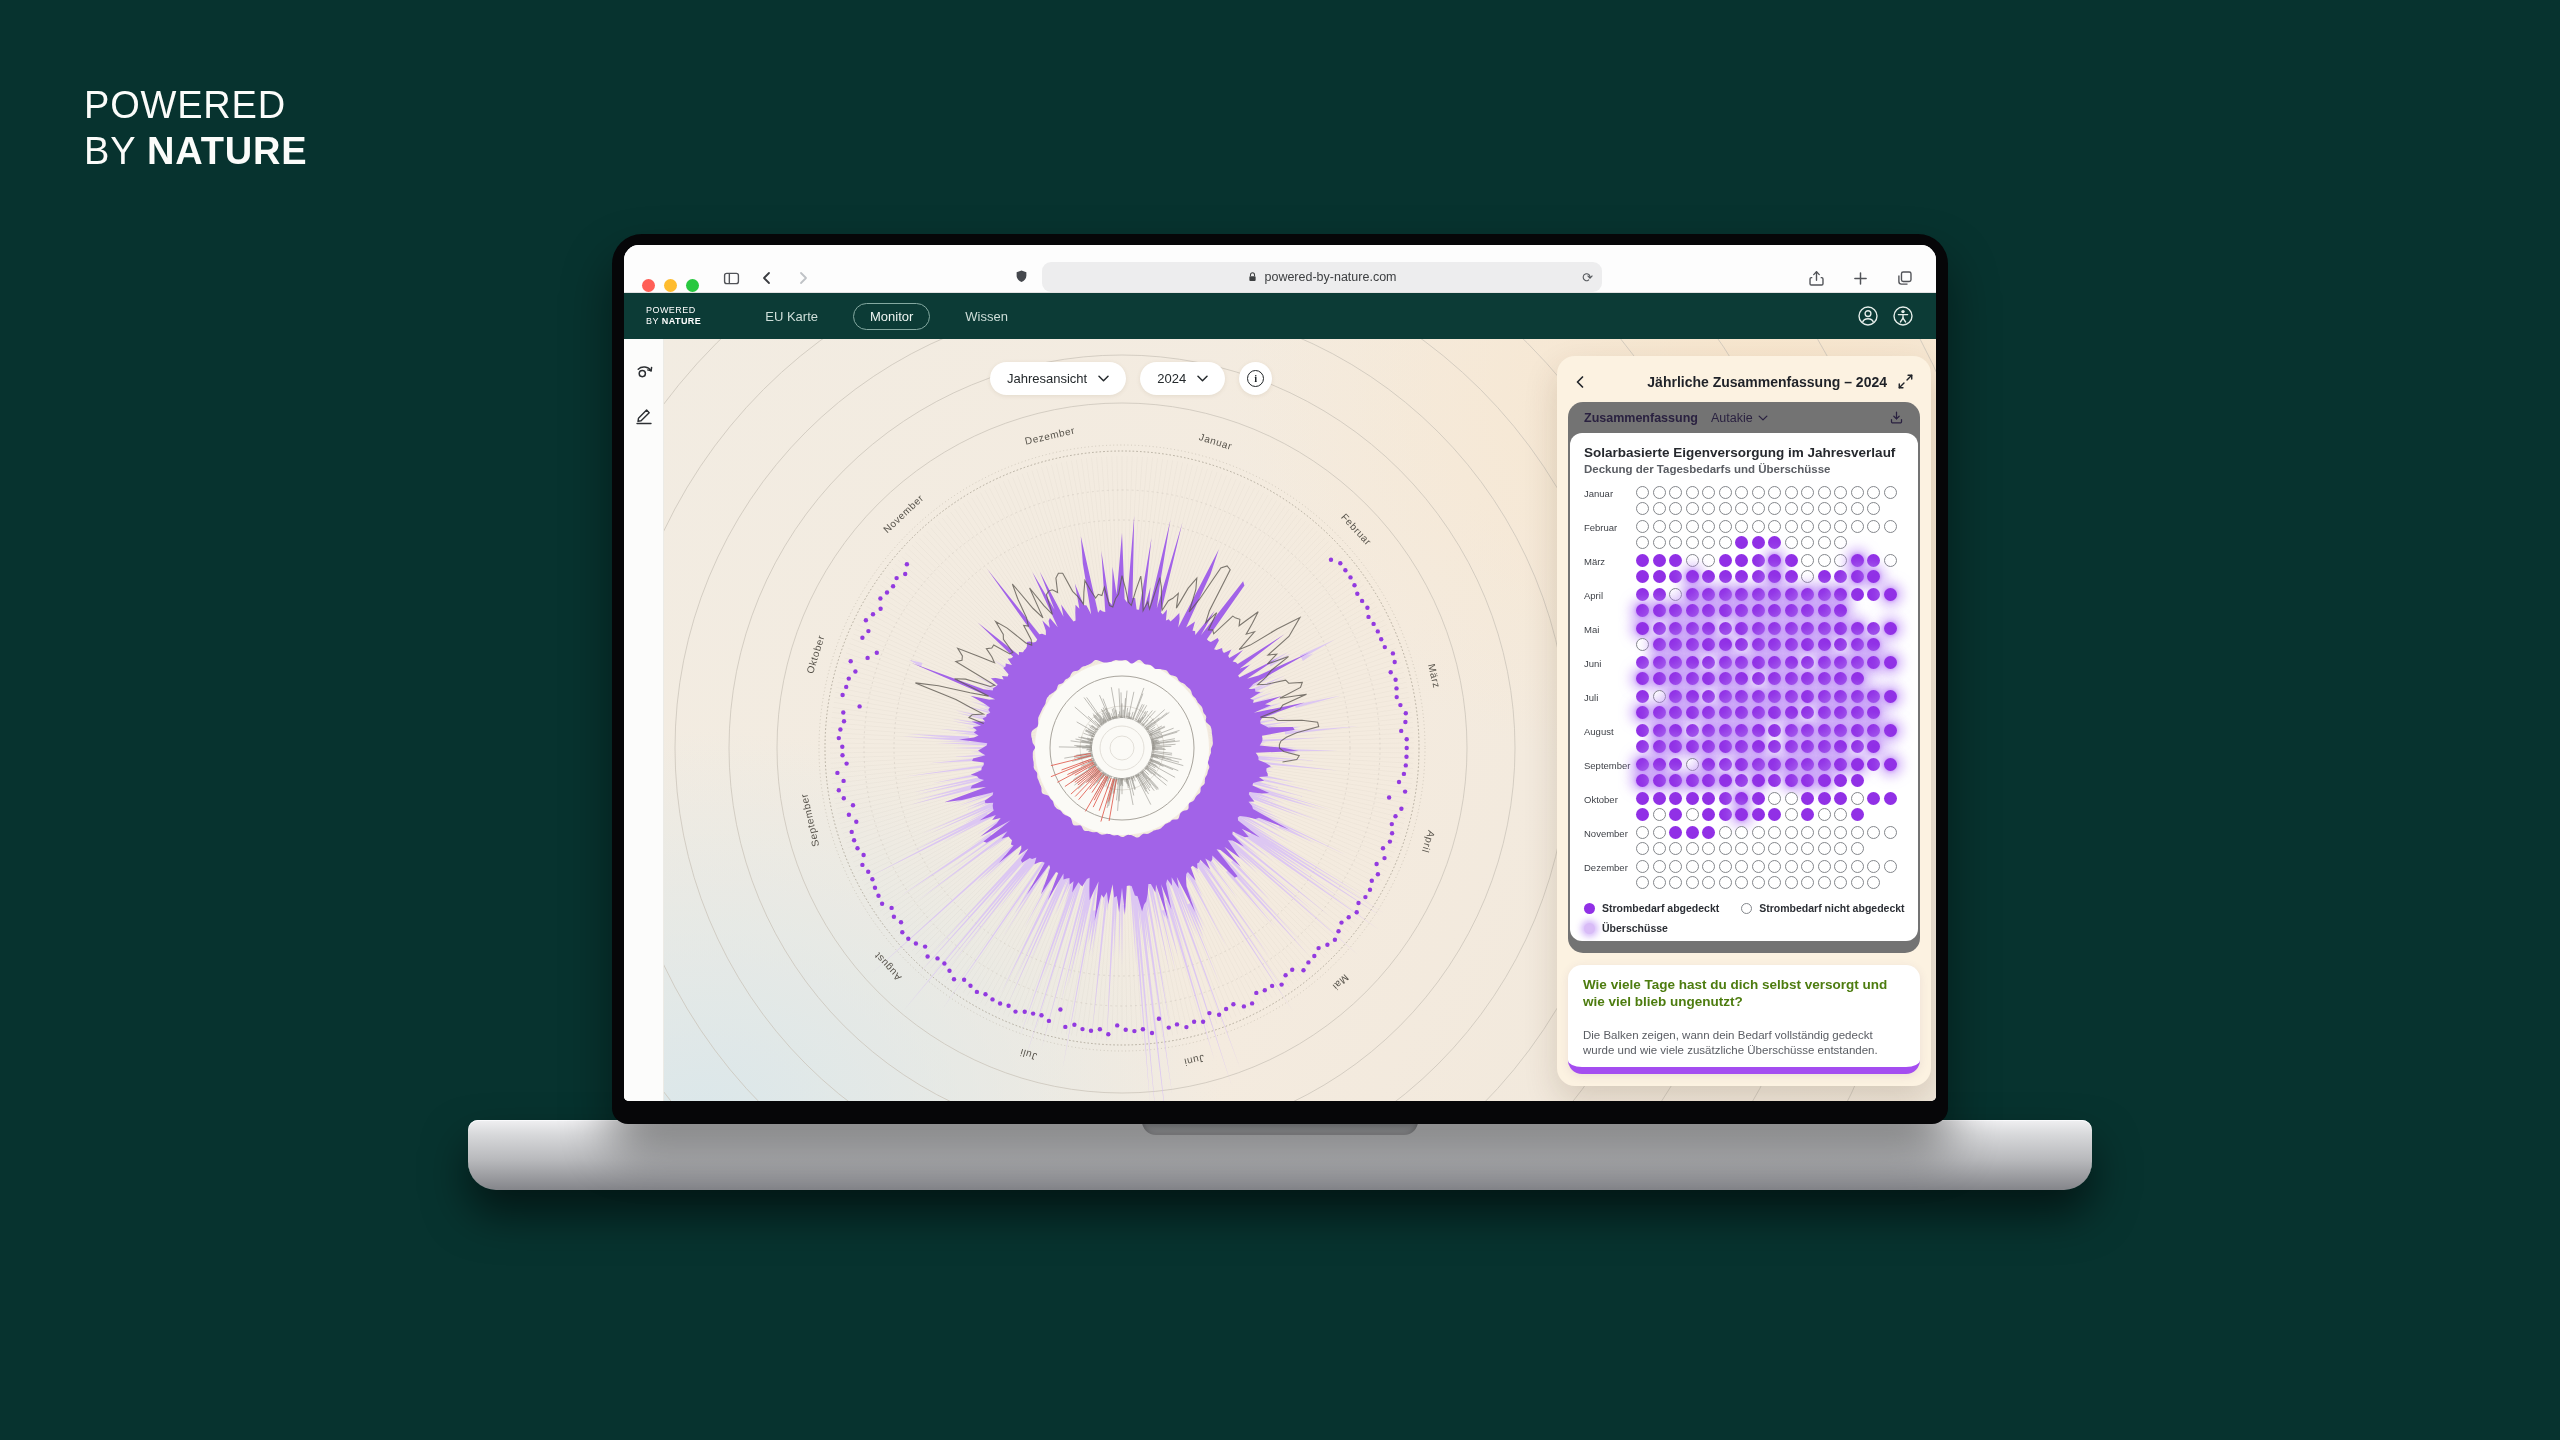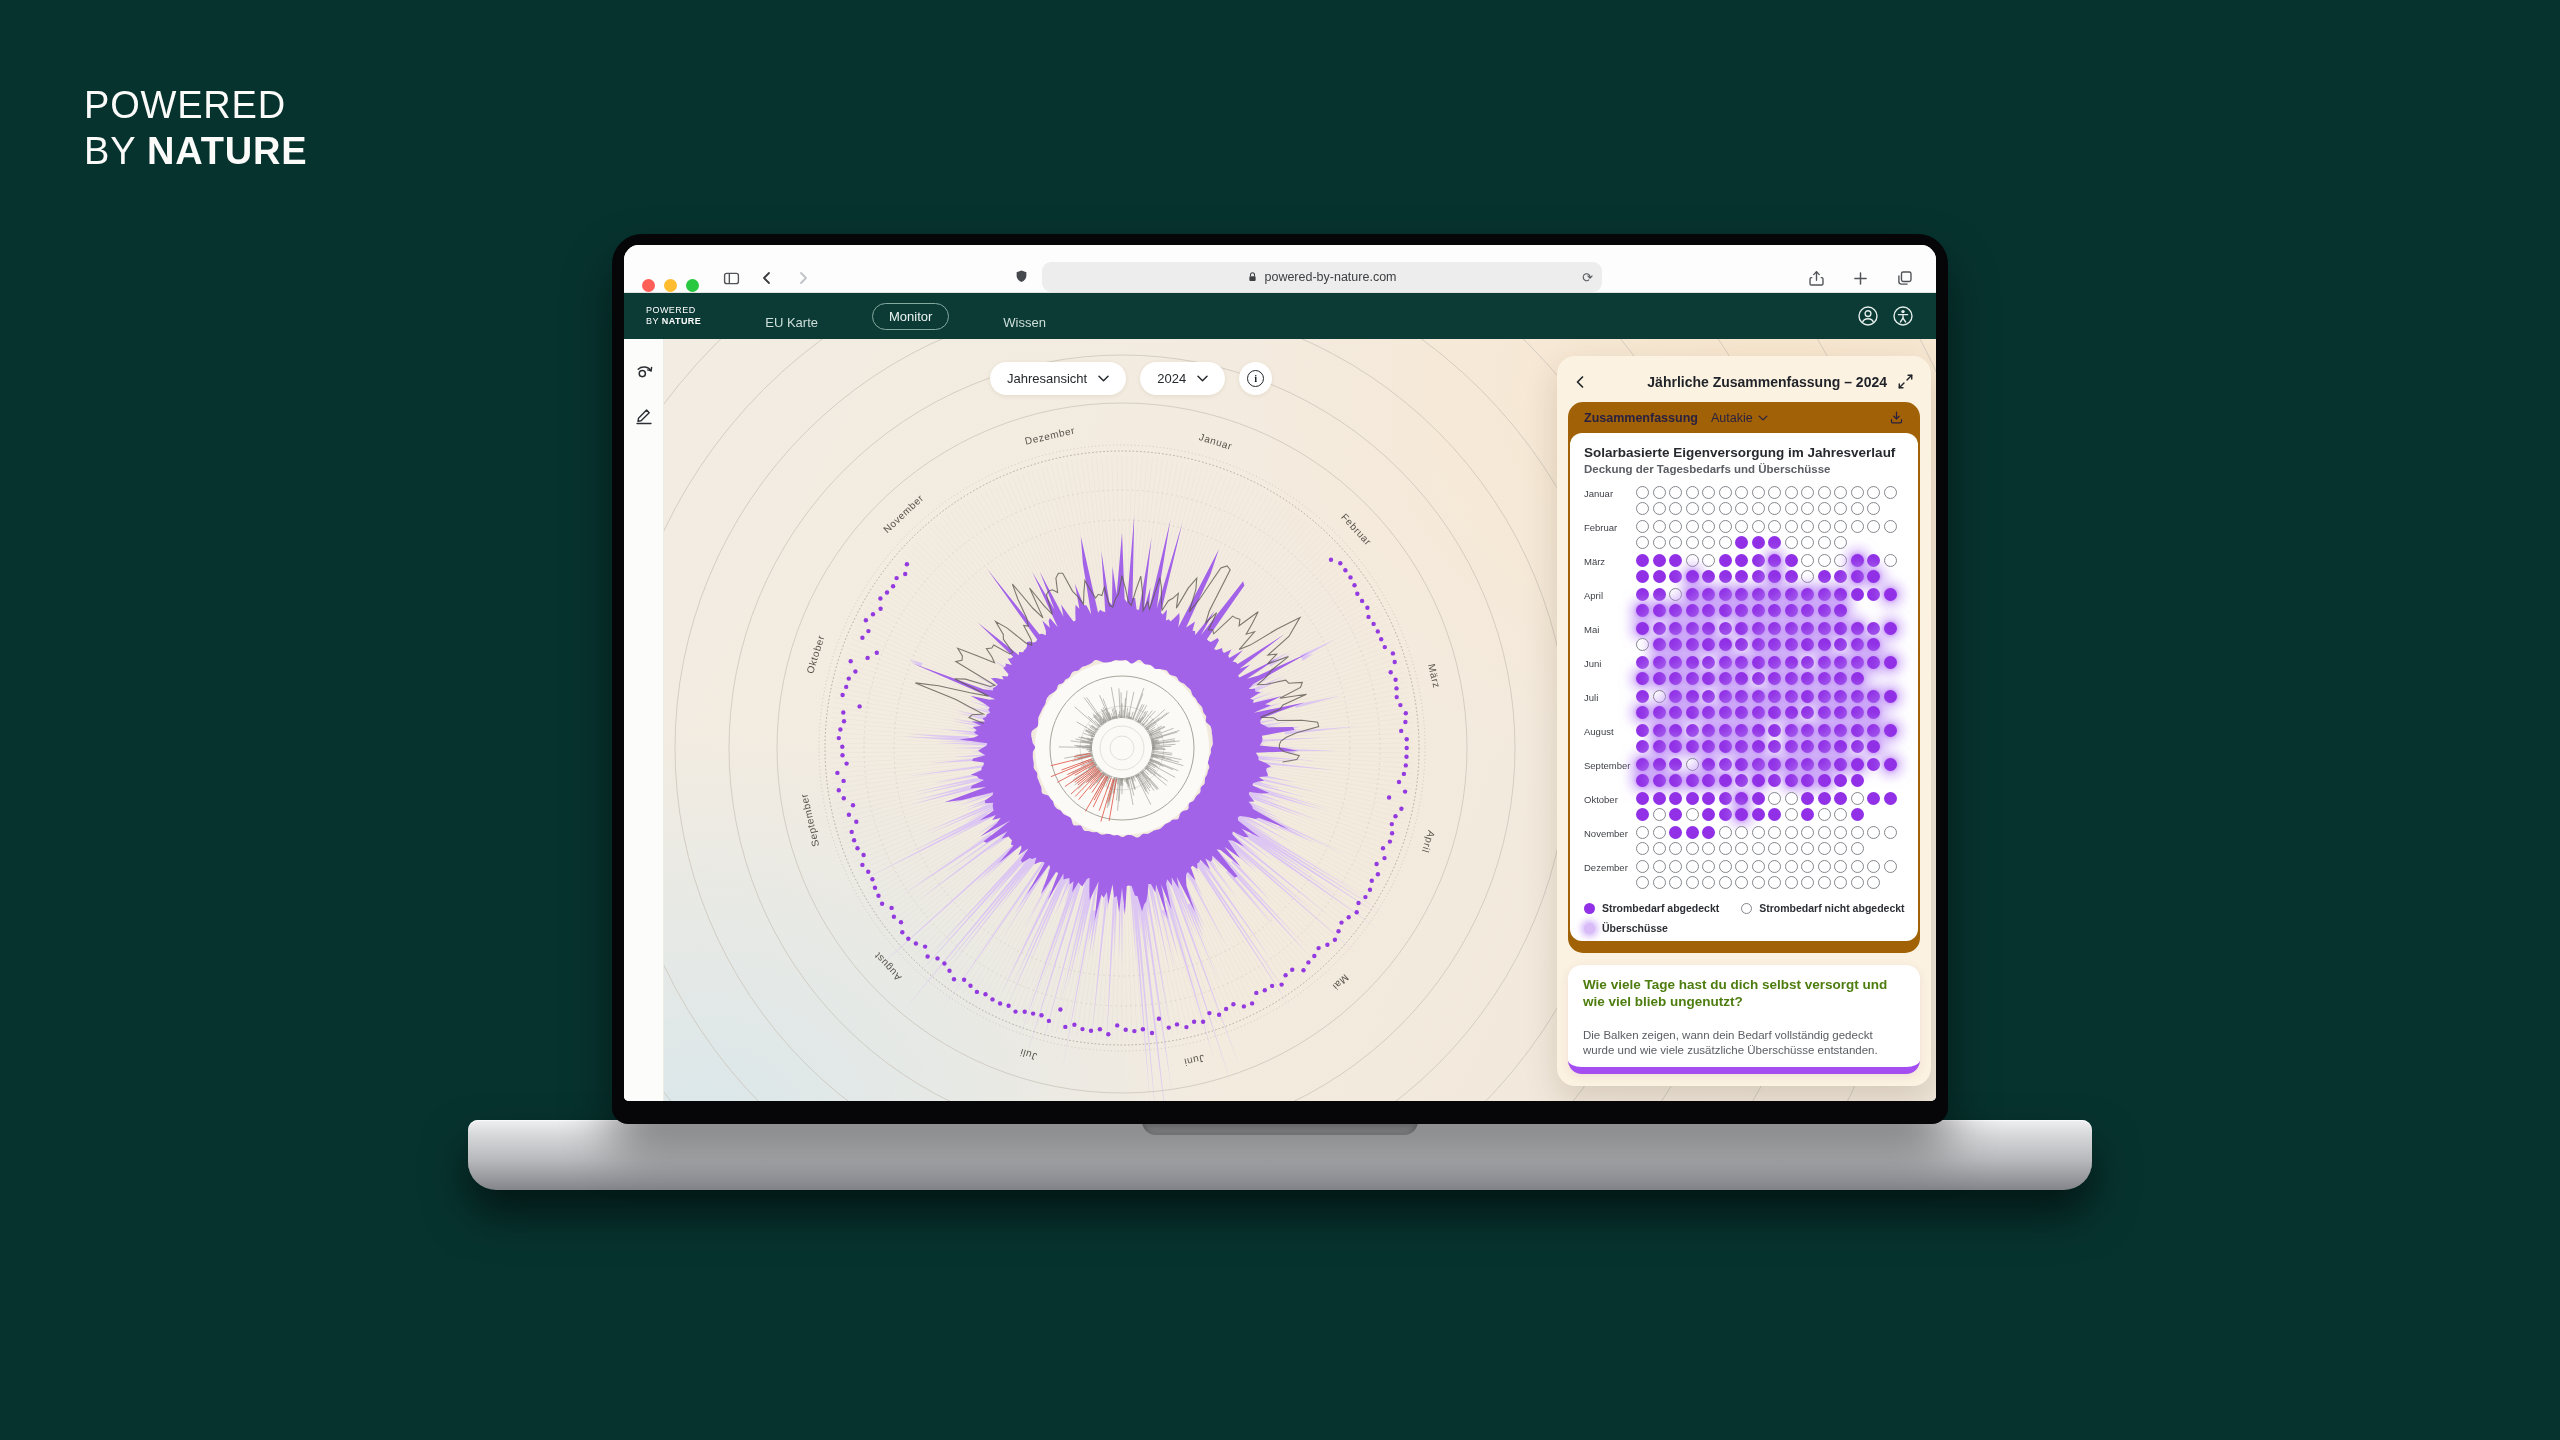--- a/index.html
+++ b/index.html
@@ -29,21 +29,21 @@
   .tb-btn.dim{color:#bfc2c6;}
   .url-zone{flex:1;display:flex;align-items:center;justify-content:center;gap:12px;}
   .url-pill{width:560px;height:30px;background:#ededee;border-radius:9px;position:relative;display:flex;align-items:center;justify-content:center;gap:6px;font-size:12.5px;color:#3e4042;}
   .reload{position:absolute;right:9px;font-size:13px;color:#55585c;line-height:1;}
   .right-icons{display:flex;gap:16px;margin-left:4px;}
 
   
   .navbar{height:46px;background:#0c3b36;display:flex;align-items:center;padding:0 22px;flex:none;}
   .nav-logo{color:#fff;font-size:9px;line-height:1.2;letter-spacing:.45px;margin-right:64px;}
   .nav-logo .bold{font-weight:700;}
-  .nav-links{display:flex;align-items:flex-end;gap:54px;}
+  .nav-links{display:flex;align-items:center;gap:35px;}
   .nav-link{color:#cfdfda;font-size:13px;cursor:default;}
   .nav-pill{border:1px solid #84a9a1;border-radius:999px;padding:5px 16px;color:#eef5f2;}
   .nav-right{margin-left:auto;display:flex;gap:13px;align-items:center;}
 
   
   .canvas{flex:1;position:relative;overflow:hidden;
     background:
       radial-gradient(1000px 750px at 88% 6%, #f8e6cd 0%, rgba(248,230,205,0) 55%),
       radial-gradient(950px 700px at 6% 102%, #dbe7ea 0%, rgba(219,231,234,0) 55%),
       linear-gradient(115deg,#f2ece2,#f4ebdf 55%,#f0e7da);}
@@ -60,21 +60,21 @@
   .info-glyph{width:17px;height:17px;border:1.4px solid #1f2427;border-radius:50%;display:flex;align-items:center;justify-content:center;
     font-size:10.5px;font-weight:700;color:#1f2427;font-family:"Liberation Serif","DejaVu Serif",serif;}
 
   
   .panel{position:absolute;left:933px;top:17px;width:374px;height:730px;background:#fcf2e1;border-radius:18px;
     box-shadow:0 14px 34px rgba(70,45,15,.16);padding:10px 11px 12px;display:flex;flex-direction:column;z-index:6;}
   .panel-head{display:flex;align-items:center;gap:10px;padding:7px 6px 12px;text-align:right;}
   .panel-title{font-size:14px;font-weight:700;color:#1f2228;flex:1;}
   .icon-btn{display:flex;align-items:center;justify-content:center;color:#23262b;}
 
-  .sum-card{flex:1;background:#a16207;border-radius:15px;padding:0 2px 12px;display:flex;flex-direction:column;overflow:hidden;}
+  .sum-card{flex:1;background:#737373;border-radius:15px;padding:0 2px 12px;display:flex;flex-direction:column;overflow:hidden;}
   .sum-tabs{height:31px;display:flex;align-items:center;gap:13px;padding:0 14px;color:#2a2140;flex:none;}
   .tab{font-size:12.5px;}
   .tab.active{font-weight:700;}
   .tab.with-caret{display:flex;align-items:center;gap:5px;}
   .sum-tabs .icon-btn{margin-left:auto;}
   .sum-body{flex:1;background:#fff;border-radius:12px;padding:12px 14px 8px;overflow:hidden;}
   .sum-title{font-size:13.5px;font-weight:700;color:#26292e;}
   .sum-sub{font-size:11.5px;color:#5a5d63;margin-top:3px;margin-bottom:11px;font-weight:bold;}
 
   .month-row{display:flex;margin-bottom:5px;}

